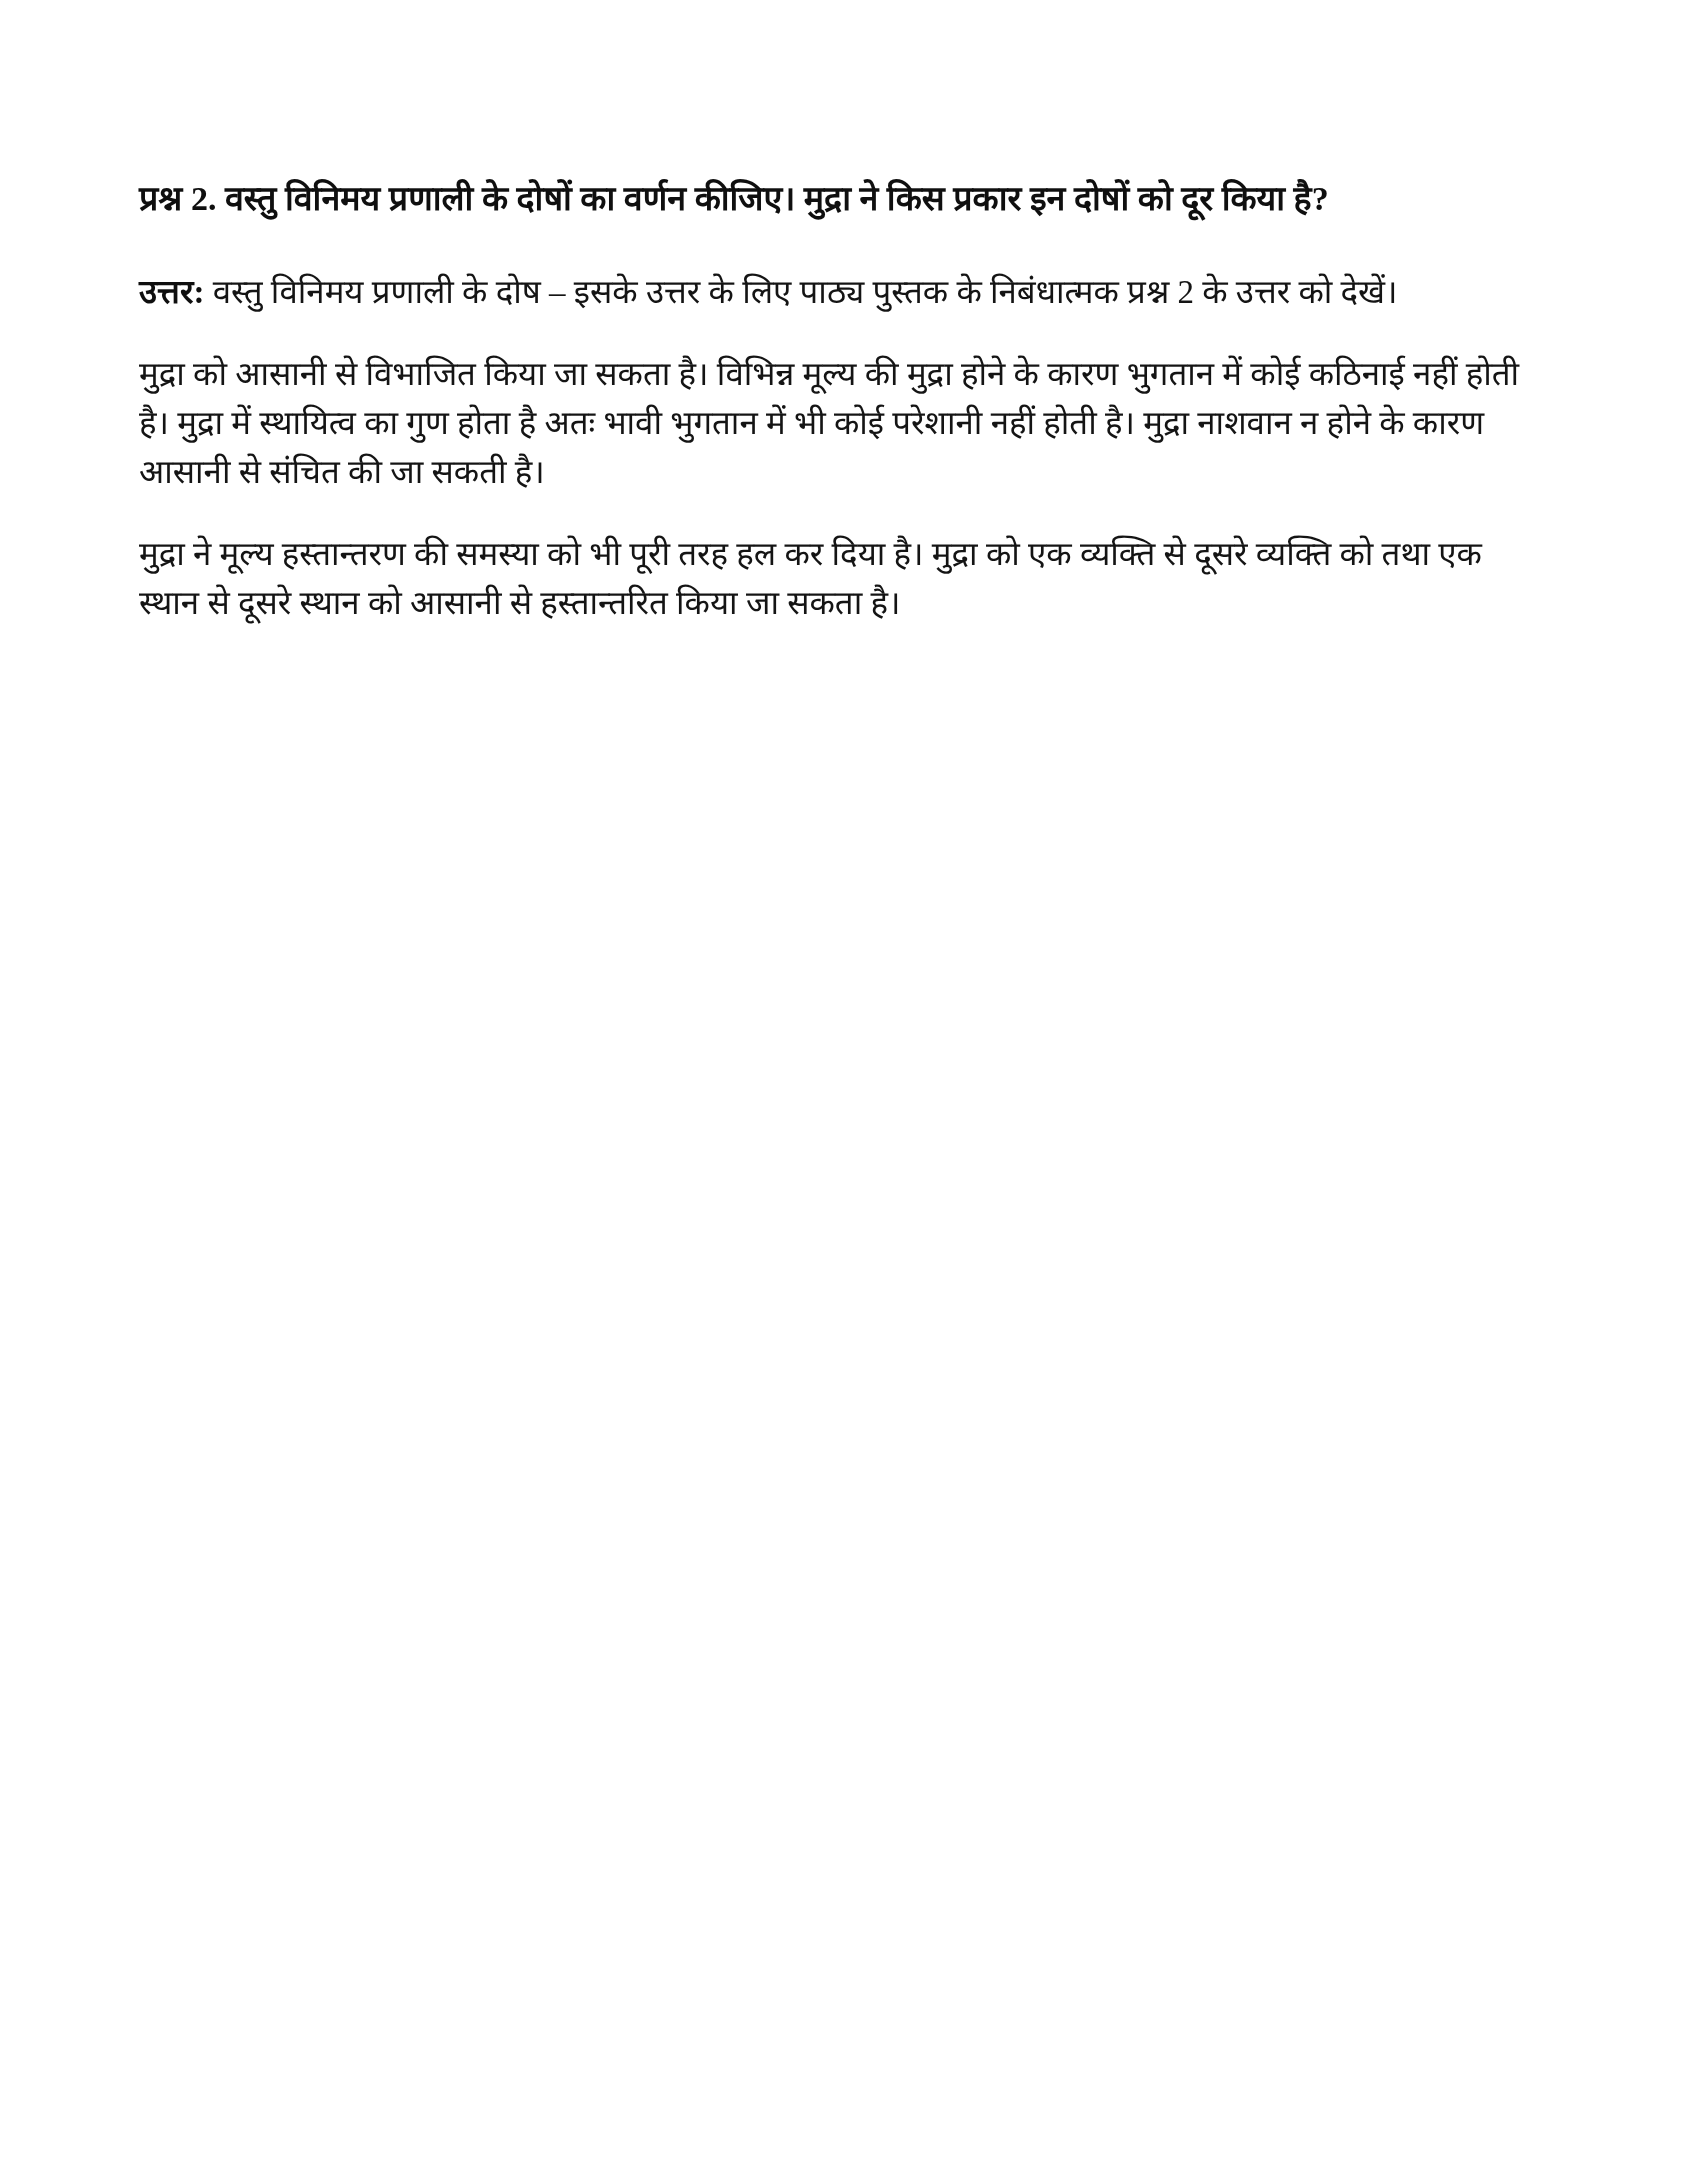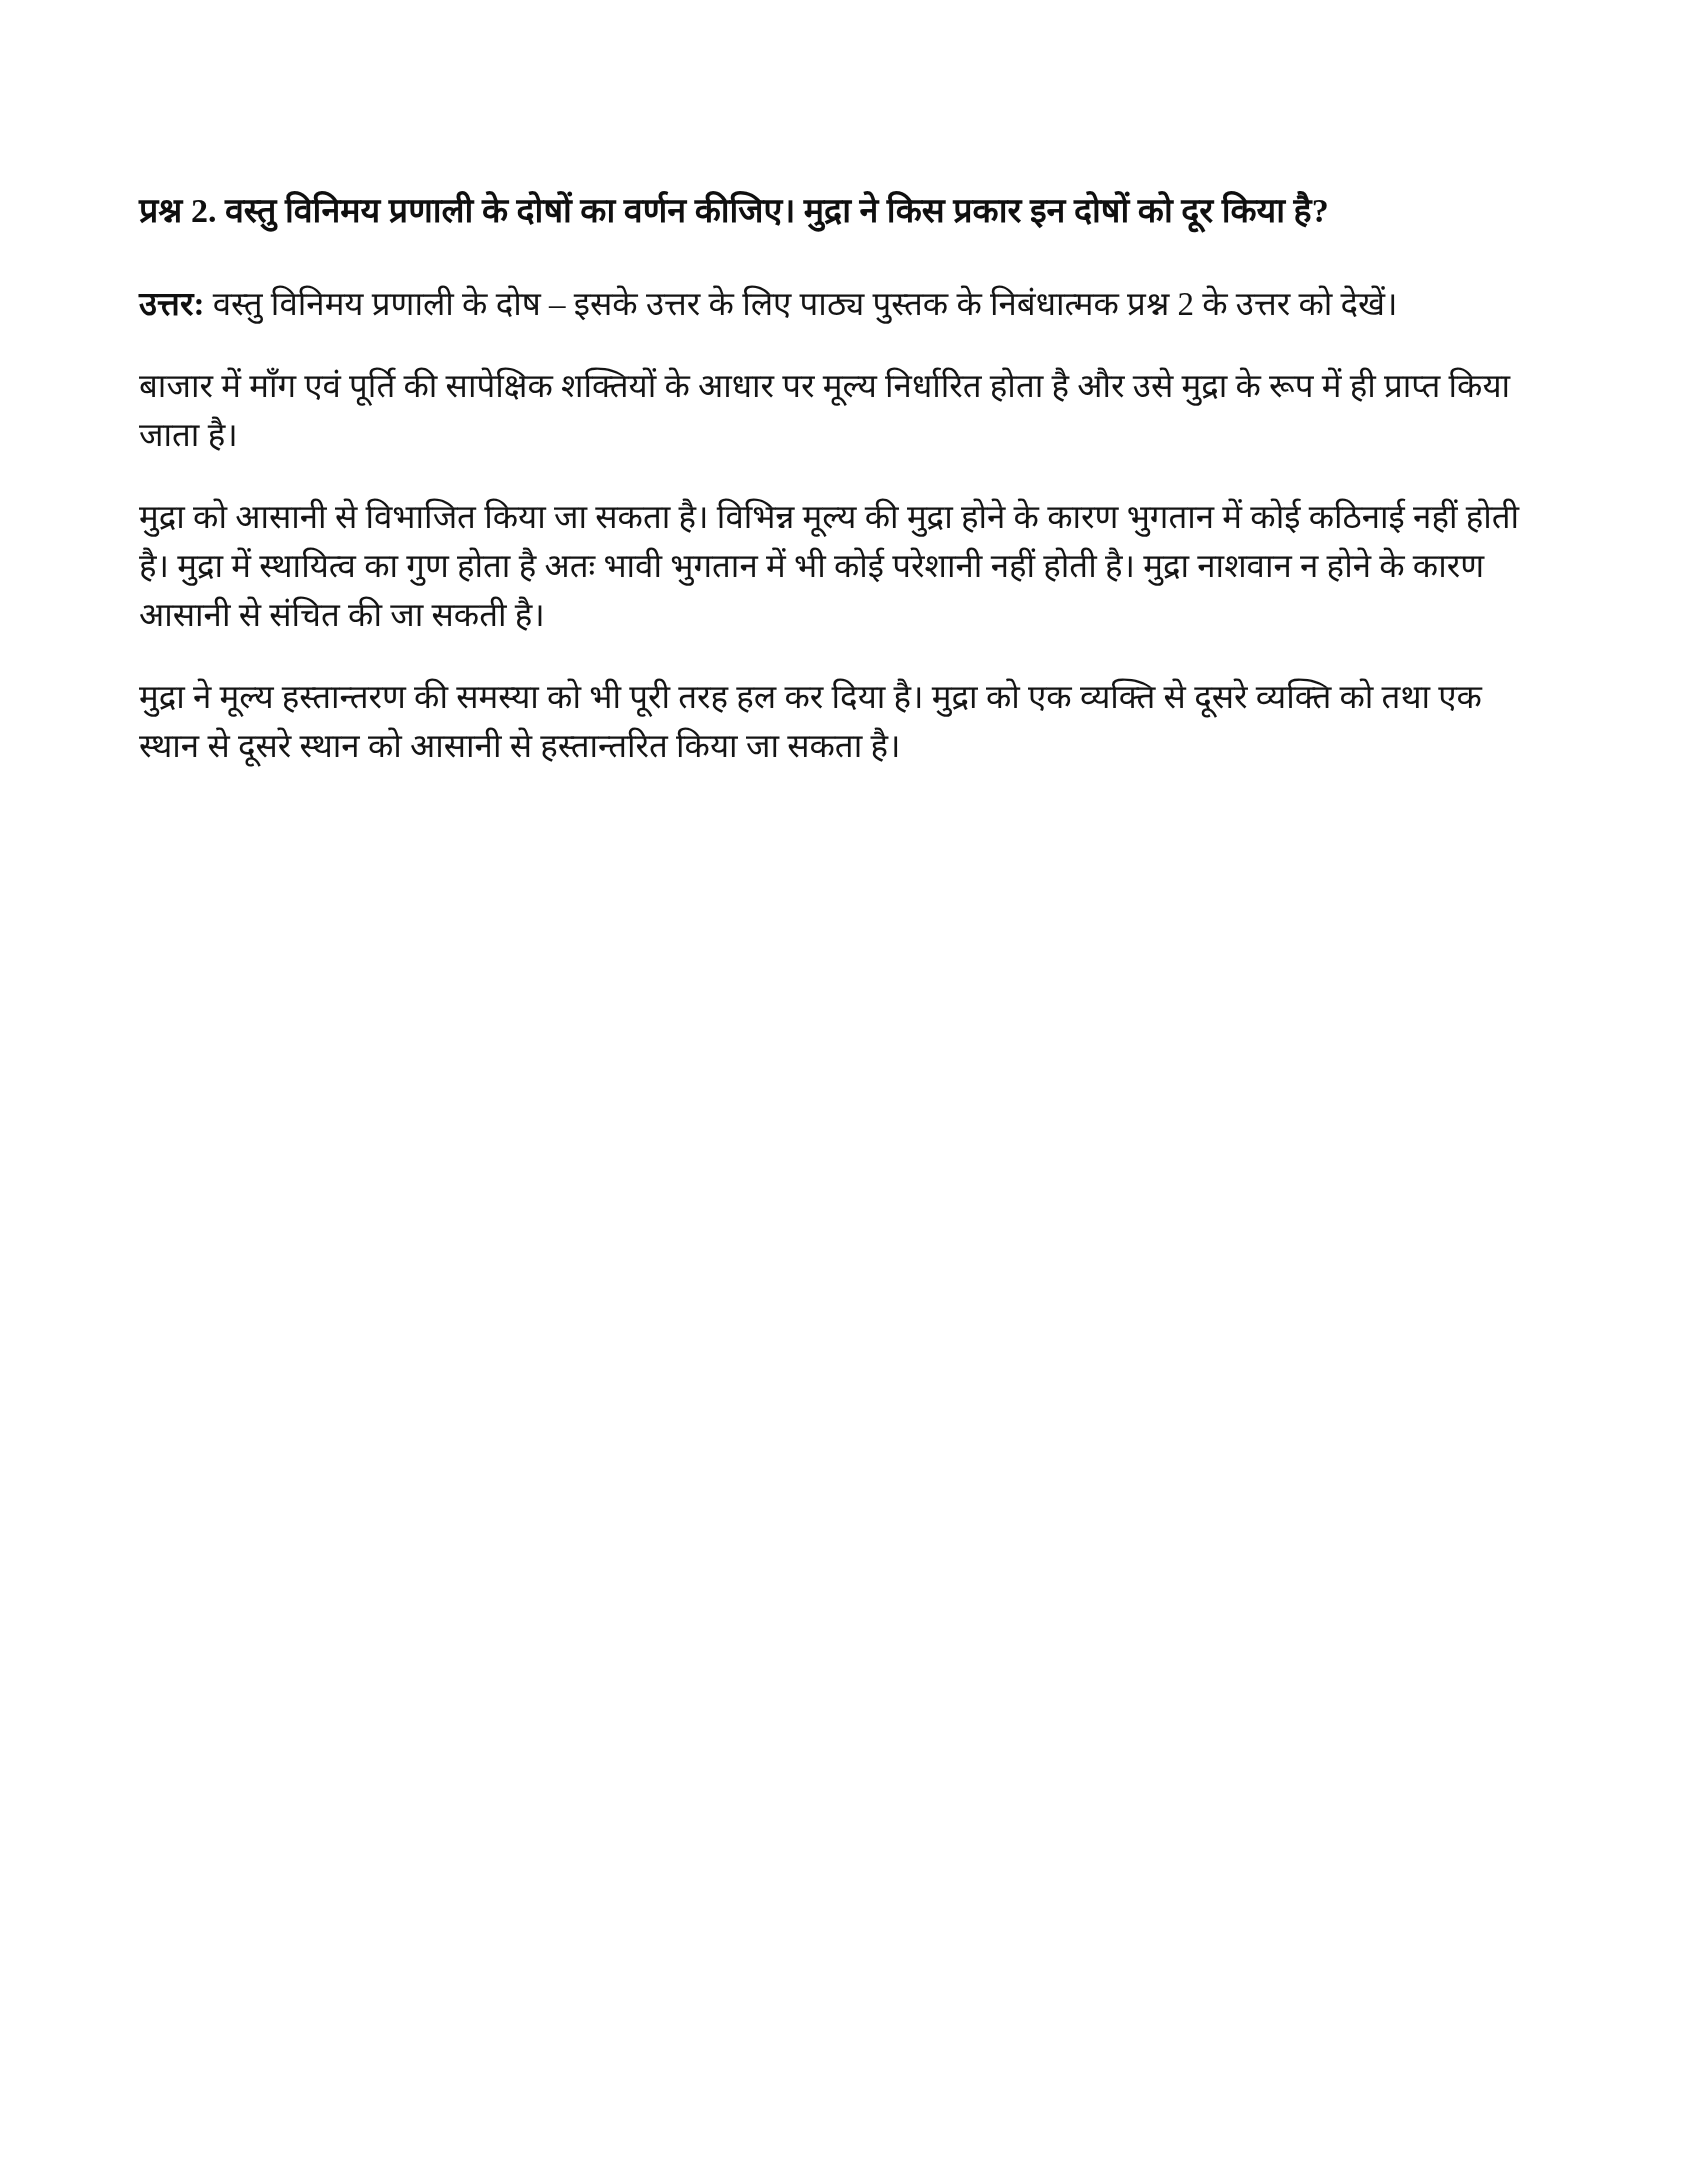--- a/index.html
+++ b/index.html
@@ -18,21 +18,21 @@
   .doc-content {
     position: absolute;
     left: 139px;
     top: 170px;
     width: 1410px;
   }
   .question-heading {
     font-size: 34px;
     line-height: 50px;
     font-weight: 700;
-    margin: 16px 0 44px 0;
+    margin: 4px 0 44px 0;
     color: #0f0f0f;
   }
   .doc-para {
     font-size: 33px;
     line-height: 49px;
     font-weight: 400;
     margin: 0 0 33px 0;
     color: #141414;
   }
   .doc-para .answer-label {
@@ -44,20 +44,19 @@
 <body>
 
 <div class="doc-content">
 
   <h1 class="question-heading">प्रश्न 2. वस्तु विनिमय प्रणाली के दोषों का वर्णन कीजिए। मुद्रा ने किस प्रकार इन दोषों को दूर किया है?</h1>
 
   <p class="doc-para"><span class="answer-label">उत्तर:</span><span> वस्तु विनिमय प्रणाली के दोष – इसके उत्तर के लिए पाठ्य पुस्तक के निबंधात्मक प्रश्न 2 के उत्तर को देखें।</span></p>
 
 
 
-  <p class="doc-para">बाजार में माँग एवं पूर्ति की सापेक्षिक शक्तियों के आधार पर मूल्य निर्धारित होता है और उसे मुद्रा के रूप में ही प्राप्त किया जाता है।</p>
 
   <p class="doc-para">मुद्रा को आसानी से विभाजित किया जा सकता है। विभिन्न मूल्य की मुद्रा होने के कारण भुगतान में कोई कठिनाई नहीं होती है। मुद्रा में स्थायित्व का गुण होता है अतः भावी भुगतान में भी कोई परेशानी नहीं होती है। मुद्रा नाशवान न होने के कारण आसानी से संचित की जा सकती है।</p>
 
   <p class="doc-para">मुद्रा ने मूल्य हस्तान्तरण की समस्या को भी पूरी तरह हल कर दिया है। मुद्रा को एक व्यक्ति से दूसरे व्यक्ति को तथा एक स्थान से दूसरे स्थान को आसानी से हस्तान्तरित किया जा सकता है।</p>
 
 </div>
 
 
 </body></html>

